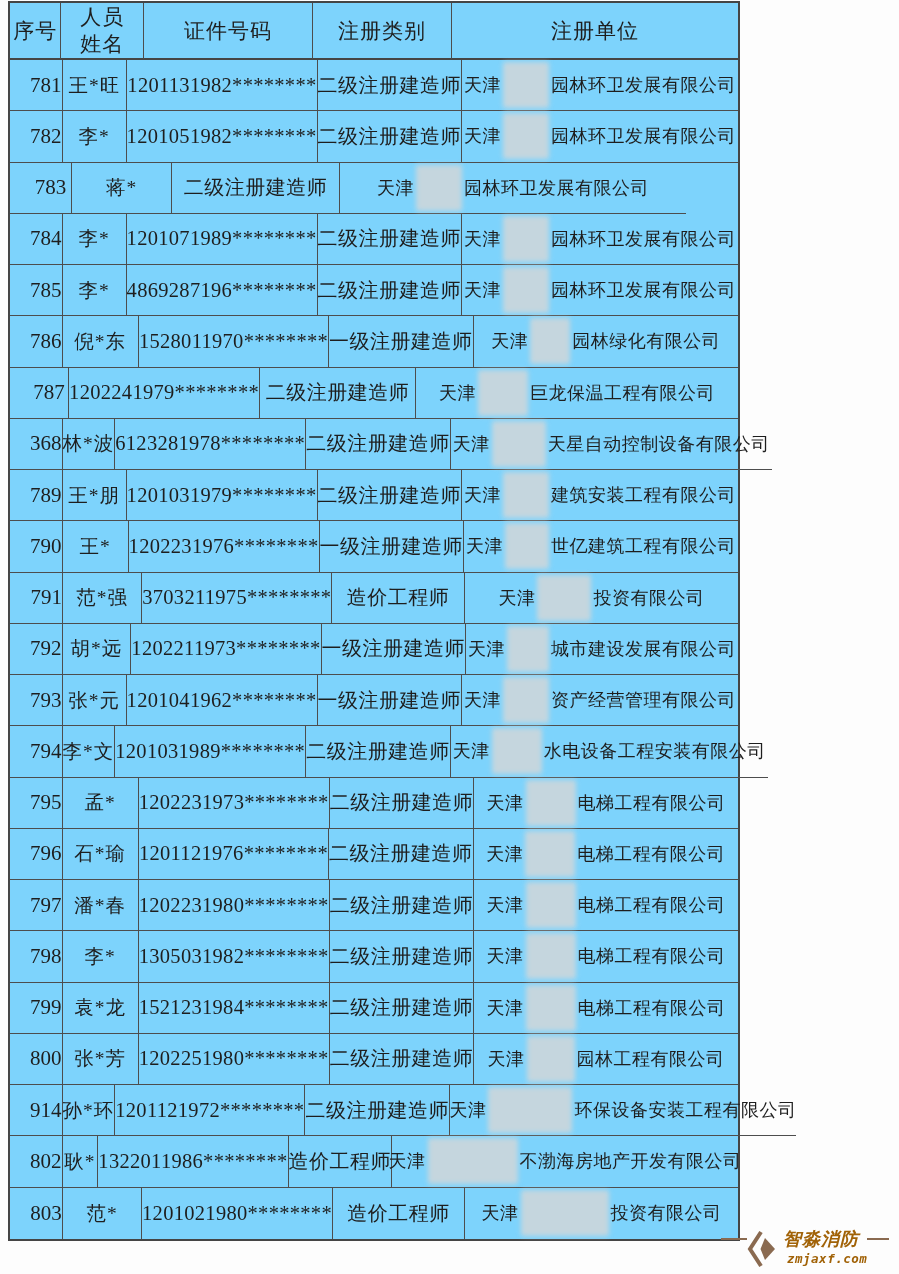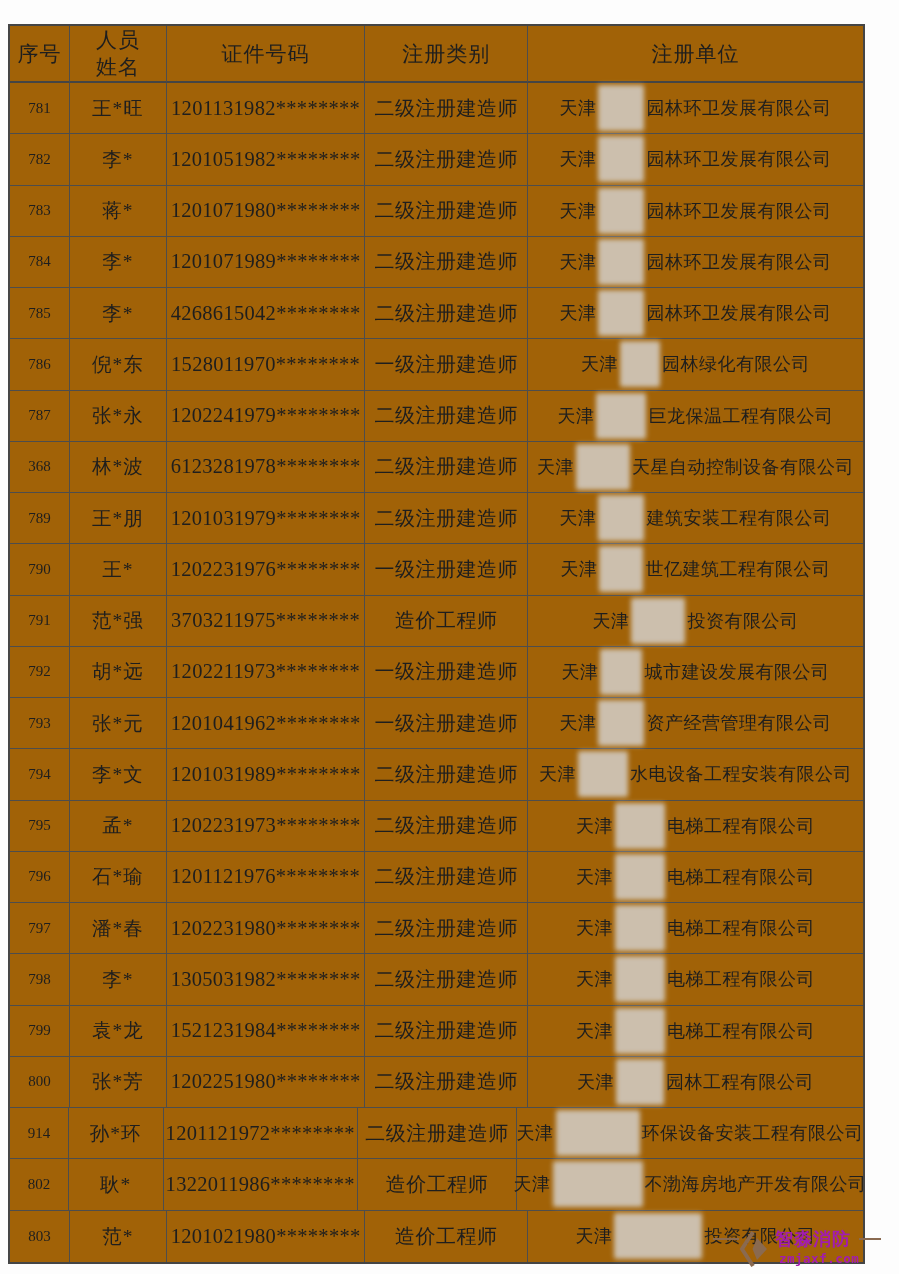--- a/index.html
+++ b/index.html
@@ -7,24 +7,24 @@
     width:899px;height:1274px;
     background:#fdfdfd;
     font-family:"Liberation Serif","DejaVu Serif",serif;
     color:#1e1e1e;
     position:relative;
     overflow:hidden;
   }
   .page{position:absolute;inset:0;}
   
   .tbl{
-    position:absolute;left:8px;top:24px;
-    width:857px;
+    position:absolute;left:8px;top:1px;
+    width:732px;
     border:2px solid #454545;
-    background:#a16207;
+    background:#7dd3fc;
     box-sizing:border-box;
   }
   .tr{display:flex;height:51.26px;}
   .tr.head{height:57px;}
   .td,.th{
     box-sizing:border-box;
     border-right:1px solid #4d4d4d;
     border-bottom:1px solid #4d4d4d;
     display:flex;align-items:center;justify-content:center;
     overflow:visible;
@@ -32,43 +32,44 @@
   }
   .td:last-child,.th:last-child{border-right:none;}
   .tr:last-child .td{border-bottom:none;}
   .head .th{border-bottom:2px solid #454545;font-size:21px;letter-spacing:1px;}
   .c1{width:62px;}
   .c2{width:100px;}
   .c3{width:205px;}
   .c4{width:168px;}
   .c5{width:346px;padding:4px 2px;}
   .th.c2{white-space:pre-line;text-align:left;line-height:1.25;}
-  .td.c1{font-size:15px;}
+  .td.c1{font-size:21px;padding-left:20px;}
   .td.c2{font-size:19.5px;letter-spacing:1px;}
   .td.c3{font-size:20.5px;letter-spacing:.3px;}
   .td.c4{font-size:20px;letter-spacing:.5px;}
   .td.c5{font-size:18px;letter-spacing:.5px;}
   
   .blur{
     display:inline-block;
     height:46px;
     margin:0 2px;
     vertical-align:middle;
     background:#d7d7d7;
     opacity:.8;
     border-radius:2px;
     filter:blur(2.5px);
     flex:0 0 auto;
   }
   
   .watermark{
     position:absolute;
-    right:18px;bottom:1px;
+    right:10px;bottom:1px;
     width:168px;height:48px;
-    color:#a21caf;
+    color:#a16207;
+    font-style:italic;
   }
   .wm-line-left{position:absolute;left:0;top:13px;width:26px;height:2px;background:#8a6a50;}
   .wm-line-right{position:absolute;right:0;top:13px;width:22px;height:2px;background:#8a6a50;}
   .wm-logo{position:absolute;left:26px;top:4px;}
   .wm-title{
     position:absolute;left:62px;top:2px;
     font-size:18px;font-weight:bold;letter-spacing:1px;
     font-family:"Liberation Sans","DejaVu Sans",sans-serif;
   }
   .wm-site{
@@ -113,21 +114,20 @@
     <div class="td c5">
       <span>天津</span>
             <span class="blur" style="width: 46px;"></span>
             <span>园林环卫发展有限公司</span>
     </div>
   </div>
 
   <div class="tr">
     <div class="td c1">783</div>
     <div class="td c2">蒋*</div>
-    <div class="td c3">1201071980********</div>
     <div class="td c4">二级注册建造师</div>
     <div class="td c5">
       <span>天津</span>
             <span class="blur" style="width: 46px;"></span>
             <span>园林环卫发展有限公司</span>
     </div>
   </div>
 
   <div class="tr">
     <div class="td c1">784</div>
@@ -137,21 +137,21 @@
     <div class="td c5">
       <span>天津</span>
             <span class="blur" style="width: 46px;"></span>
             <span>园林环卫发展有限公司</span>
     </div>
   </div>
 
   <div class="tr">
     <div class="td c1">785</div>
     <div class="td c2">李*</div>
-    <div class="td c3">4268615042********</div>
+    <div class="td c3">4869287196********</div>
     <div class="td c4">二级注册建造师</div>
     <div class="td c5">
       <span>天津</span>
             <span class="blur" style="width: 46px;"></span>
             <span>园林环卫发展有限公司</span>
     </div>
   </div>
 
   <div class="tr">
     <div class="td c1">786</div>
@@ -160,21 +160,20 @@
     <div class="td c4">一级注册建造师</div>
     <div class="td c5">
       <span>天津</span>
             <span class="blur" style="width: 40px;"></span>
             <span>园林绿化有限公司</span>
     </div>
   </div>
 
   <div class="tr">
     <div class="td c1">787</div>
-    <div class="td c2">张*永</div>
     <div class="td c3">1202241979********</div>
     <div class="td c4">二级注册建造师</div>
     <div class="td c5">
       <span>天津</span>
             <span class="blur" style="width: 50px;"></span>
             <span>巨龙保温工程有限公司</span>
     </div>
   </div>
 
   <div class="tr">

